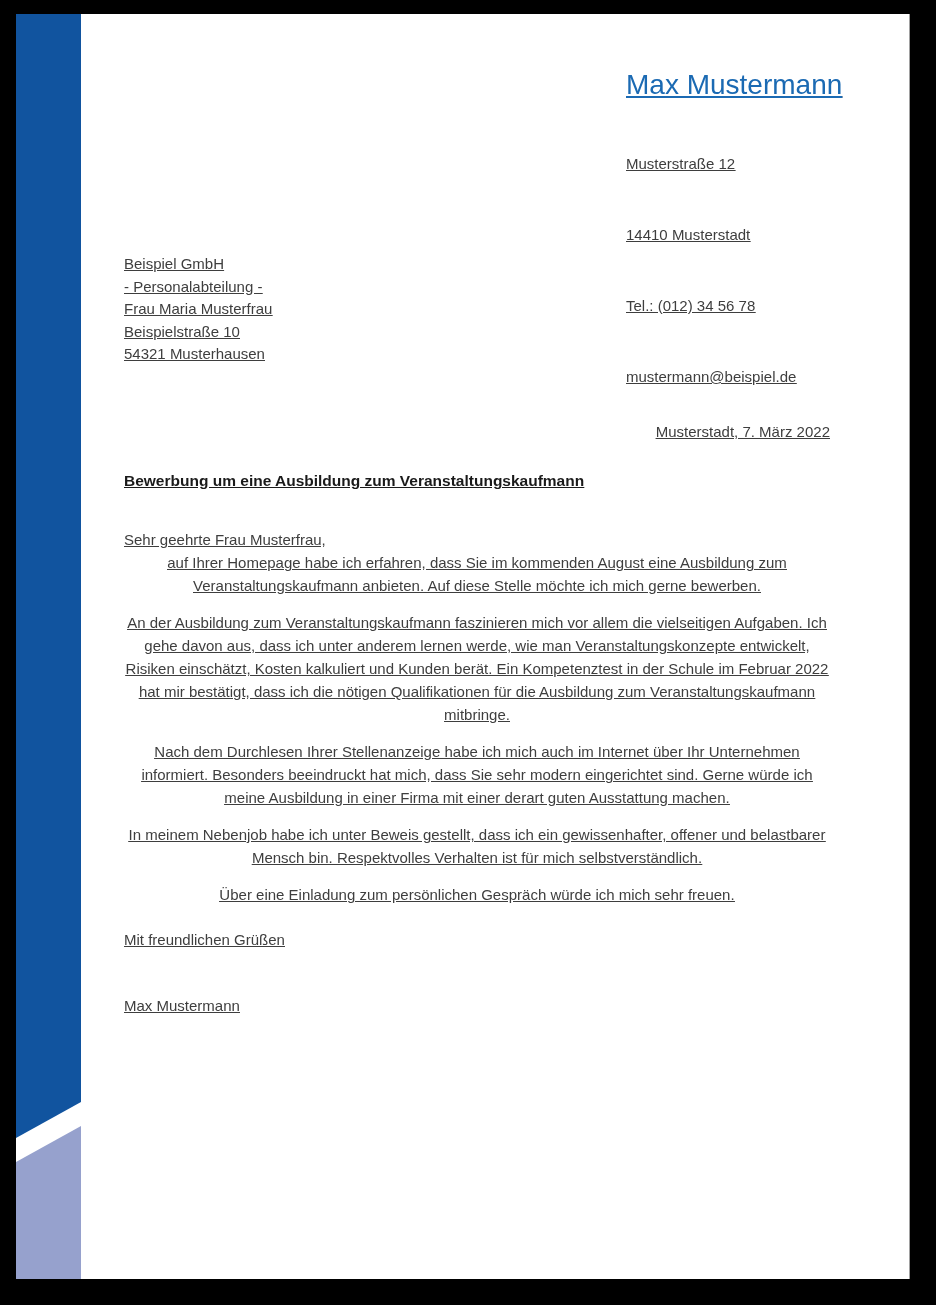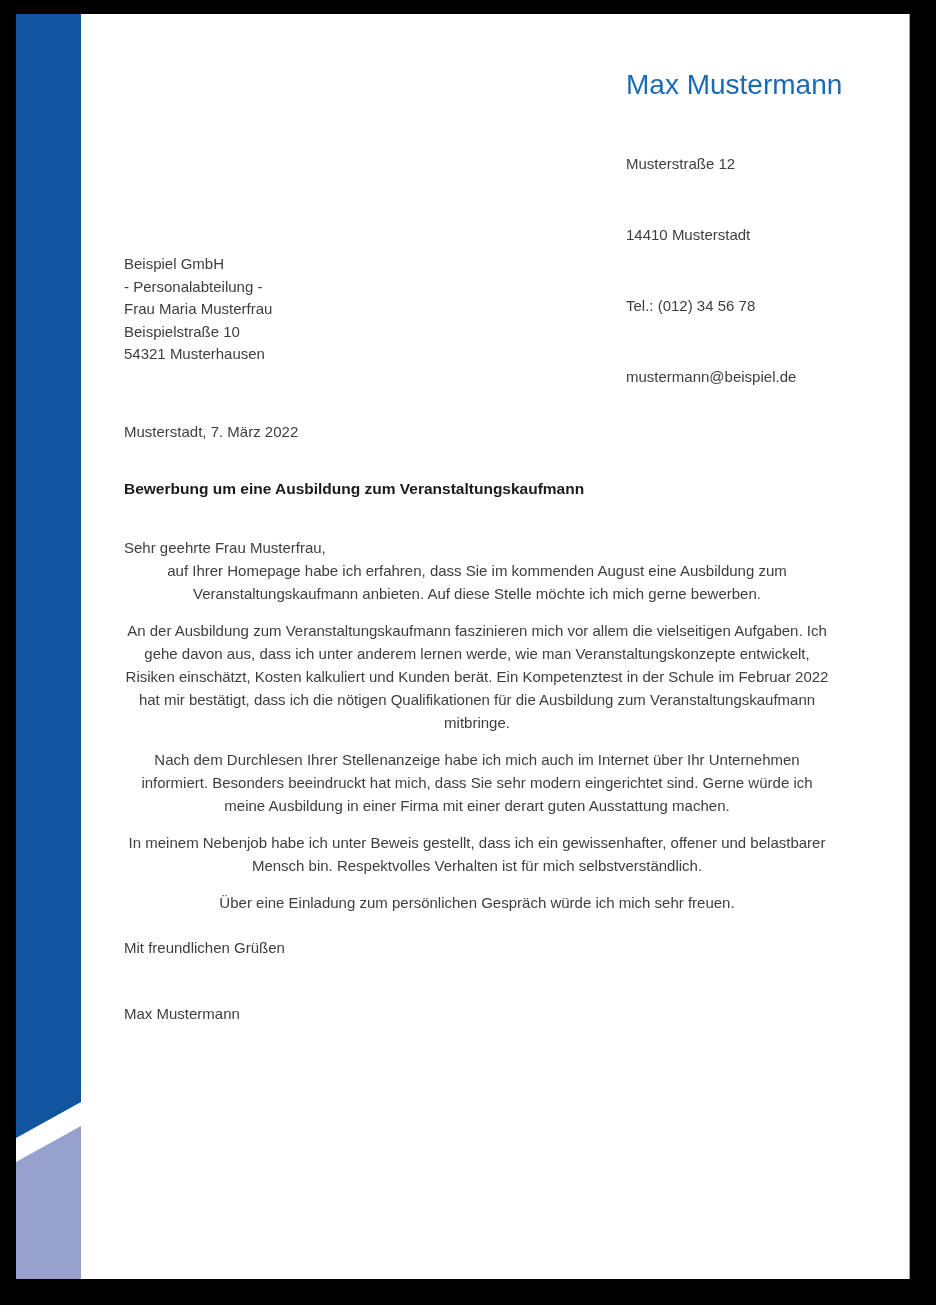--- a/index.html
+++ b/index.html
@@ -5,21 +5,21 @@
   :root{
     --frame_black:#000000;
     --page_white:#ffffff;
     --band_blue:#11549f;
     --band_lavender:#96a1cd;
     --name_blue:#1b6ab3;
     --text_gray:#3e3e3e;
     --subject_black:#1a1a1a;
     --page_edge:#a0a0a0;
   }
-  *{margin:0;padding:0;box-sizing:border-box;}
+  *{margin:0;padding:0;box-sizing:border-box;text-decoration:underline;}
   html,body{width:936px;height:1305px;}
   body{
     position:relative;
     background:var(--frame_black);
     font-family:"Liberation Sans","DejaVu Sans",sans-serif;
     overflow:hidden;
   }
   .page{
     position:absolute;
     left:16px; top:14px;
@@ -77,22 +77,22 @@
   
   .content{
     position:absolute;
     left:108px; top:406px;
     width:706px;
     color:var(--text_gray);
     font-size:15px;
     line-height:23px;
   }
   .date-line{
-    text-align:left;
-    margin-bottom:36px;
+    text-align:right;
+    margin-bottom:28px;
     line-height:23px;
   }
   .subject{
     font-size:15.5px;
     font-weight:700;
     line-height:20px;
     color:var(--subject_black);
     margin-bottom:37px;
   }
   .salutation{margin-bottom:0;}

